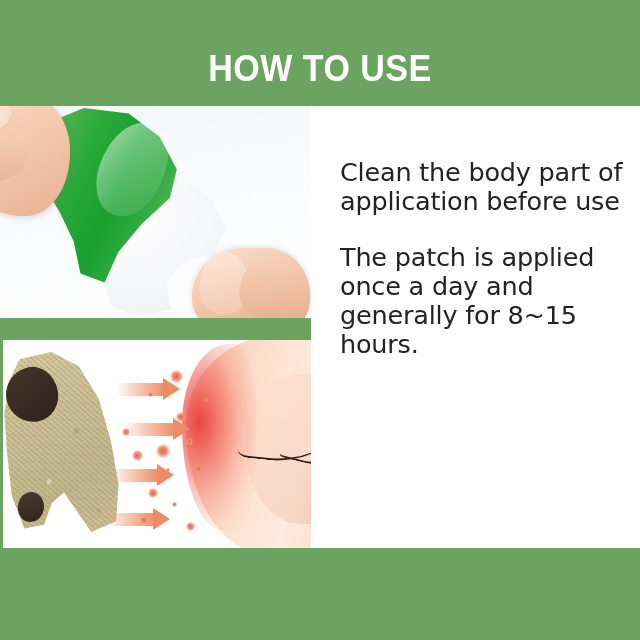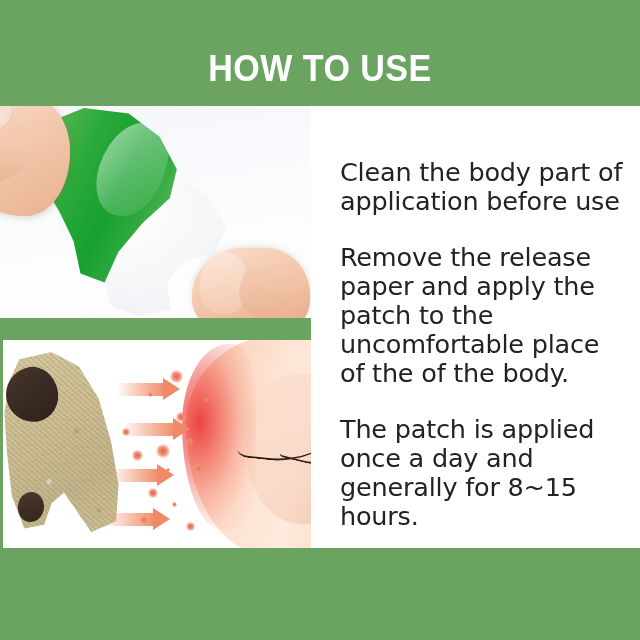--- a/index.html
+++ b/index.html
@@ -453,18 +453,17 @@
     <div class="particle" style="left:186px;top:182px;width:9px;height:9px;"></div>
     <div class="particle" style="left:122px;top:88px;width:8px;height:8px;"></div>
     <div class="particle" style="left:204px;top:58px;width:4px;height:4px;"></div>
 
     <div class="panel-edge-left"></div>
   </div>
 
   <div class="panel panel-right">
     <div class="text-column">
       <p class="para">Clean the body part of application before use</p>
-      <p class="para">Remove the release paper and apply the patch to the uncomfortable place of the of the body.</p>
       <p class="para">The patch is applied once a day and generally for 8~15 hours.</p>
     </div>
   </div>
 
 </div>
 
 </body></html>

